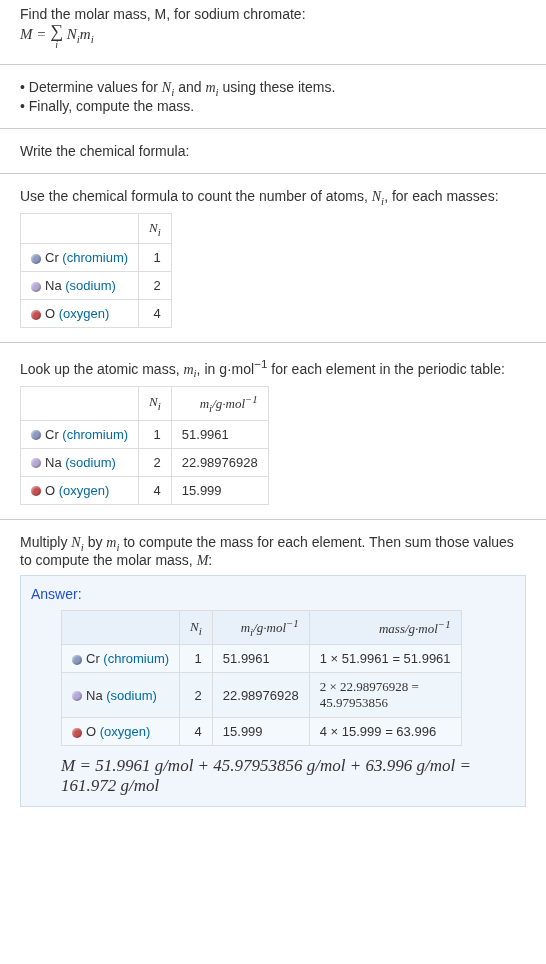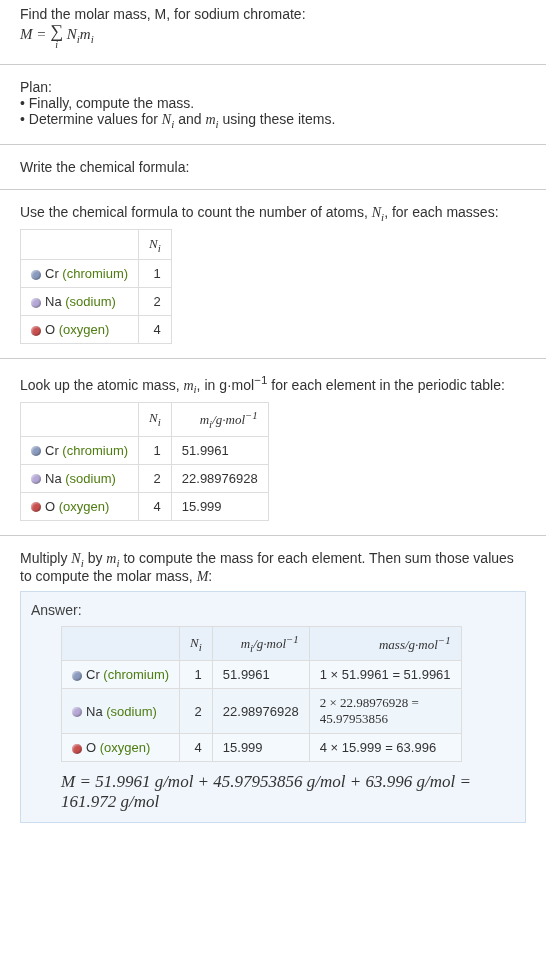--- a/index.html
+++ b/index.html
@@ -36,29 +36,29 @@
   }
   th { font-weight: normal; font-family: 'Times New Roman', serif; font-style: italic; }
   .elem-dot {
     display: inline-block;
     width: 10px; height: 10px;
     border-radius: 50%;
     margin-right: 4px;
     vertical-align: middle;
     box-shadow: inset -1px -1px 2px rgba(0,0,0,0.3), inset 1px 1px 2px rgba(255,255,255,0.5);
   }
-  .elem-name { color: #4d7c0f; }
+  .elem-name { color: #0369a1; }
   .center { text-align: right; }
   .answer-box {
     background: #f0f6fb;
     border: 1px solid #cde;
     padding: 10px;
     margin-top: 6px;
   }
-  .answer-label { color: #404040; margin-bottom: 8px; }
+  .answer-label { color: #1d4ed8; margin-bottom: 8px; }
   .answer-table th, .answer-table td { background: #f0f6fb; }
   .answer-table th { background: #e8f0f9; }
   .answer-table td { background: #f4f9fd; }
   .answer-table tr:nth-child(odd) td { background: #eef5fb; }
   .final-eq {
     font-family: 'Times New Roman', serif;
     font-style: italic;
     font-size: 17px;
     margin-top: 10px;
     text-align: left;
@@ -79,25 +79,24 @@
       <span class="sigma">∑</span>
       <span class="under">i</span>
     </span>
     <span class="ital"> N</span><span class="ital sub">i</span><span class="ital">m</span><span class="ital sub">i</span>
   </div>
 </div>
 
 <hr>
 
 <div class="section">
-  <div>Plan:</div>
+  <div>
+    <span>• Determine values for </span><span class="ital">N</span><span class="ital sub">i</span><span> and </span><span class="ital">m</span><span class="ital sub">i</span><span> using these items.</span>
+  </div>
   <div>• Finally, compute the mass.</div>
-  <div>
-    <span>• Determine values for </span><span class="ital">N</span><span class="ital sub">i</span><span> and </span><span class="ital">m</span><span class="ital sub">i</span><span> using these items.</span>
-  </div>
 </div>
 
 <hr>
 
 <div class="section">
   <div>Write the chemical formula:</div>
 </div>
 
 <hr>
 

